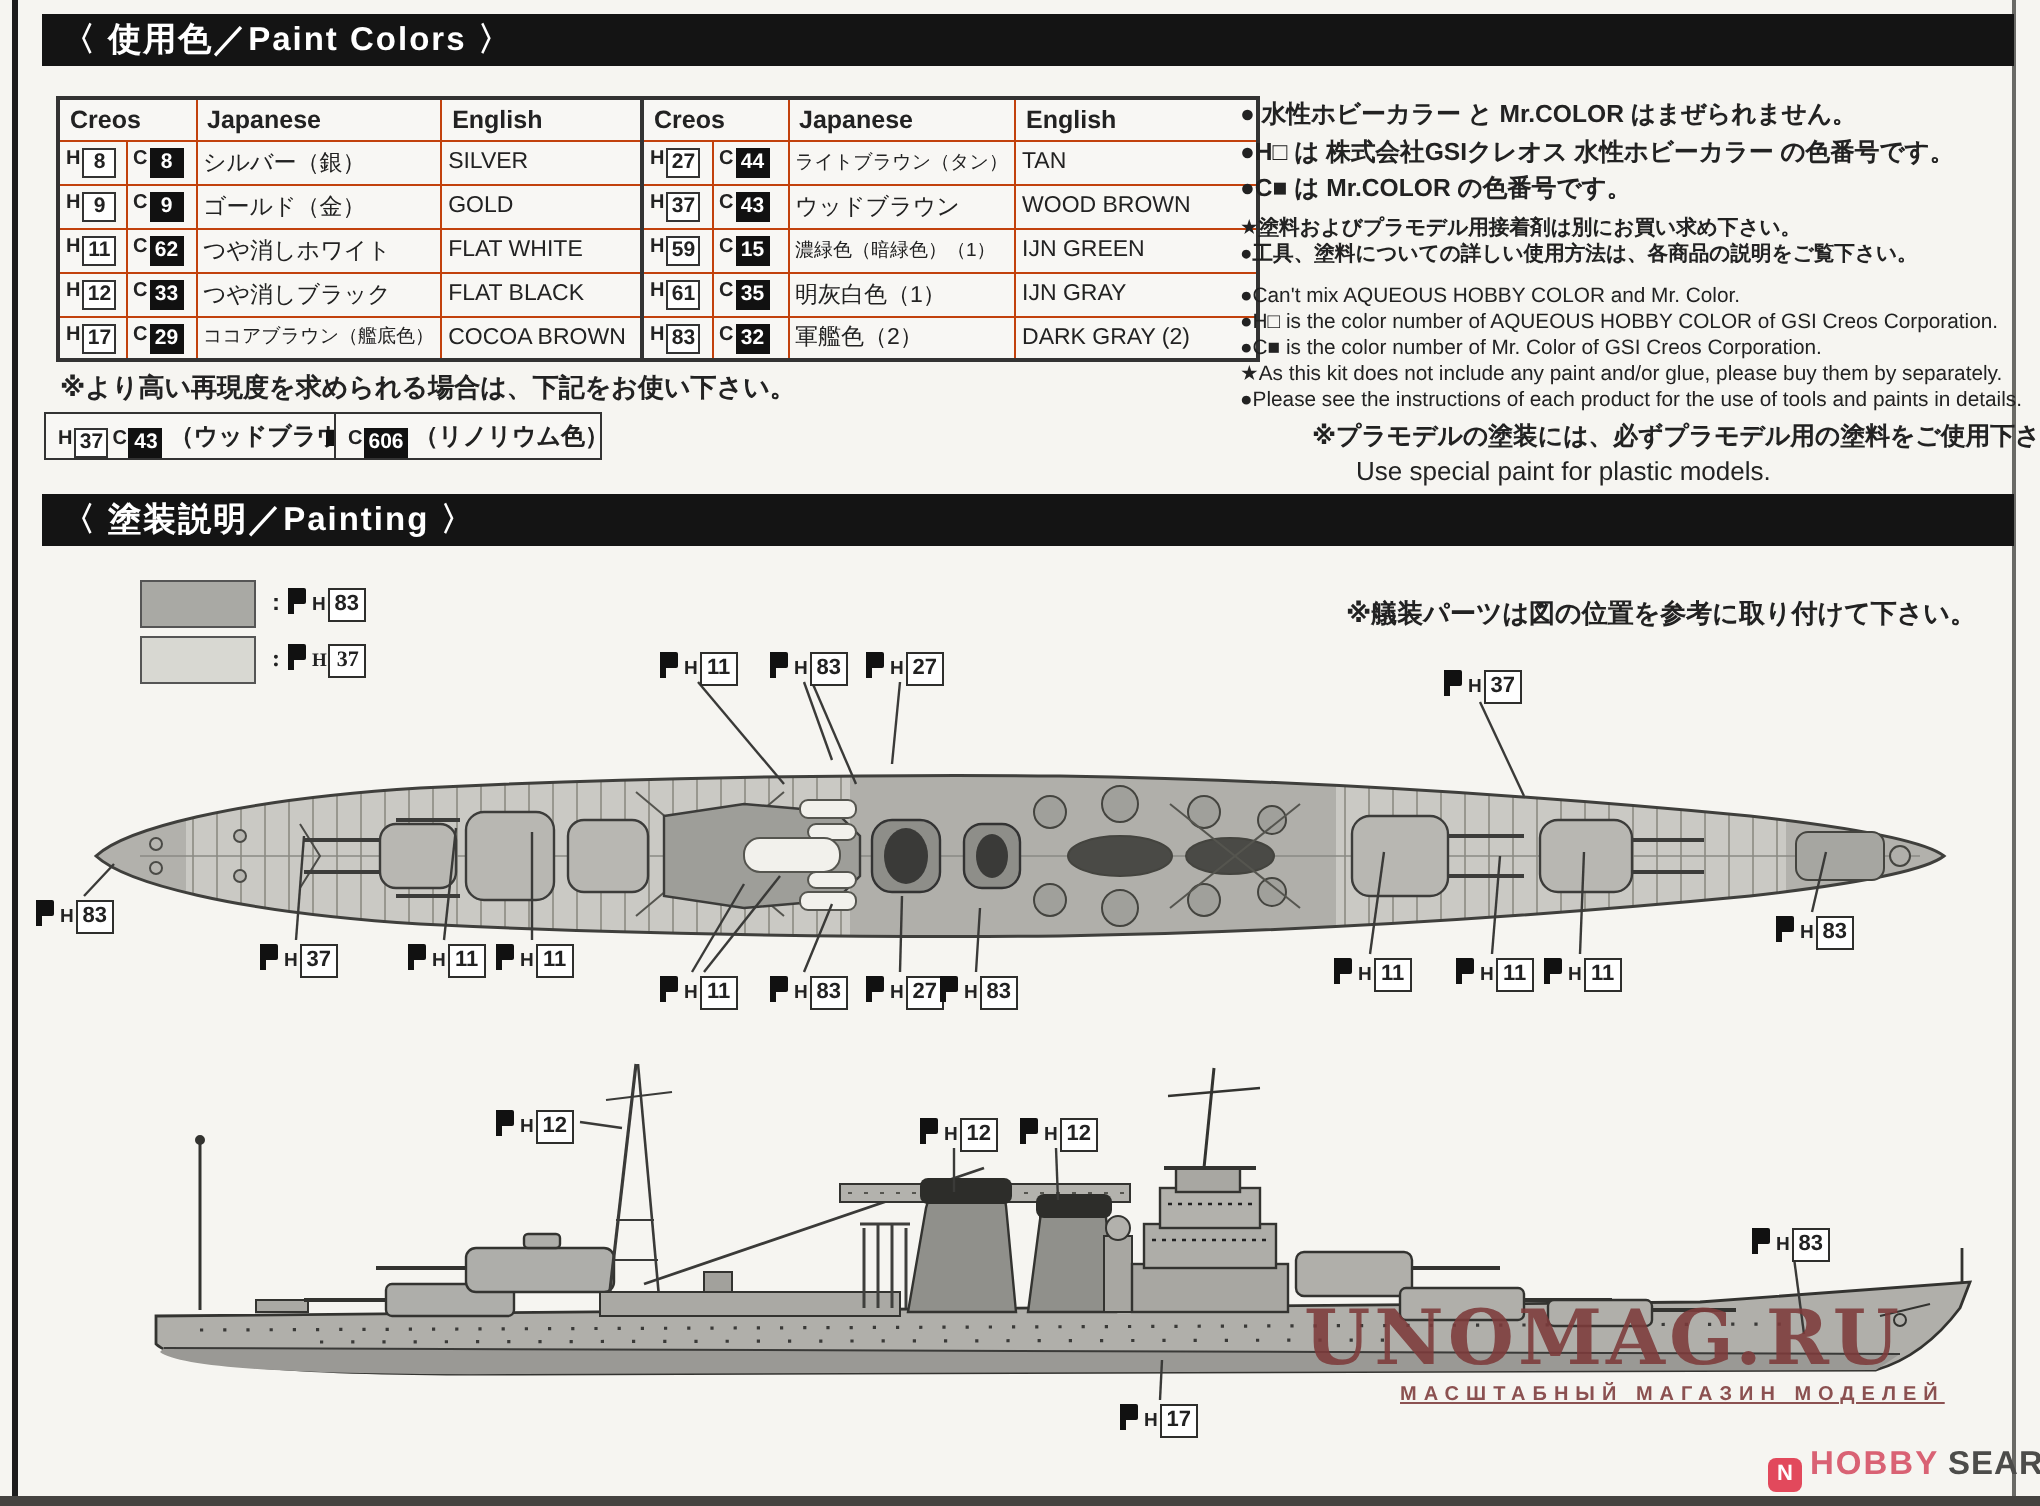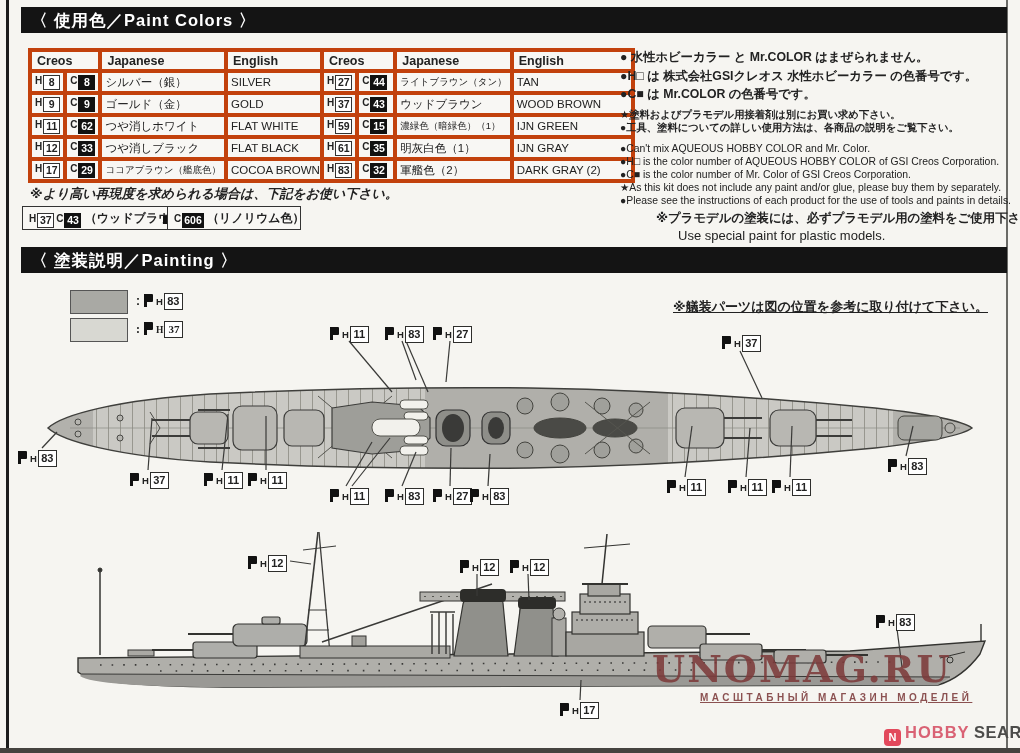--- a/index.html
+++ b/index.html
@@ -8,21 +8,21 @@
   .abs{position:absolute;}
   
   .edge-left{left:6px;top:0;width:3px;height:753px;background:#1c1c1c;}
   .edge-right{left:1006px;top:0;width:2px;height:749px;background:#6a6a66;}
   .edge-bottom{left:0;top:748px;width:1020px;height:5px;background:#454340;}
   
   .bar{left:21px;width:986px;height:26px;background:#141414;color:#fff;
        font-size:16.5px;font-weight:bold;line-height:26px;padding-left:10px;box-sizing:border-box;letter-spacing:1px;}
   
   table.paints{position:absolute;border-collapse:collapse;background:#f8f7f4;}
-  table.paints th,table.paints td{border:4px solid #c2410c;padding:0 3px;height:22px;box-sizing:border-box;
+  table.paints th,table.paints td{border:1px solid #c2410c;padding:0 3px;height:22px;box-sizing:border-box;
        font-size:11.5px;white-space:nowrap;overflow:hidden;}
   table.paints th{height:21px;font-size:12.5px;font-weight:bold;text-align:left;padding-left:5px;}
   table.paints{border:2px solid #333;}
   td.jp{font-size:11px;}
   td.jp.sm{font-size:9.5px;}
   td.en{font-size:11px;}
   
   .chipL{font-size:10px;font-weight:bold;margin-right:1px;}
   .boxW{display:inline-block;min-width:13px;height:13px;line-height:13px;border:1.2px solid #333;background:#fff;
         font-size:10.5px;font-weight:bold;text-align:center;padding:0 1px;vertical-align:-2px;}
@@ -46,21 +46,21 @@
   .pmark::after{content:"";position:absolute;left:0;top:0;width:9px;height:8px;background:#111;border-radius:1px;}
   .ph{font-size:9.5px;font-weight:bold;margin-right:1px;}
   .pnum{display:inline-block;min-width:14px;height:15px;line-height:15px;border:1.3px solid #2e2e2c;background:#fff;
         font-weight:bold;font-size:11px;text-align:center;padding:0 1.5px;}
   .callout{position:absolute;white-space:nowrap;}
   
   .swatch{display:inline-block;width:56px;height:22px;border:1.2px solid #555;vertical-align:middle;margin-right:8px;}
   .legend-row{position:absolute;left:30px;font-size:12px;font-weight:bold;margin-left:40px;}
   .lcolon{font-weight:bold;margin-right:4px;}
   
-  .rig-note{font-size:13px;font-weight:bold;text-decoration:underline;}
+  .rig-note{font-size:13px;font-weight:bold;}
   .pm-box{border:1.4px solid #333;height:26px;line-height:24px;padding:0 8px;font-size:12.3px;font-weight:bold;
         box-sizing:border-box;white-space:nowrap;background:#f8f7f4;}
   .plastic-jp{font-size:12.4px;font-weight:bold;white-space:nowrap;}
   .plastic-en{font-size:13px;white-space:nowrap;}
   
   .wm-title{font-family:'DejaVu Serif','Liberation Serif',serif;font-weight:bold;font-size:38px;letter-spacing:2px;
         color:#7d3b3b;opacity:.88;}
   .wm-sub{font-size:10px;font-weight:bold;letter-spacing:3.5px;color:#7d3b3b;opacity:.88;text-decoration:underline;}
   .hs-icon{display:inline-block;width:17px;height:17px;border-radius:4px;background:#e2495c;color:#fff;
         font-size:11px;font-weight:bold;text-align:center;line-height:17px;vertical-align:-3px;margin-right:4px;}
@@ -169,21 +169,21 @@
     <div class="nen" style="margin-top:7px;">●Can't mix AQUEOUS HOBBY COLOR and Mr. Color.</div>
     <div class="nen">●H□ is the color number of AQUEOUS HOBBY COLOR of GSI Creos Corporation.</div>
     <div class="nen">●C■ is the color number of Mr. Color of GSI Creos Corporation.</div>
     <div class="nen">★As this kit does not include any paint and/or glue, please buy them by separately.</div>
     <div class="nen">●Please see the instructions of each product for the use of tools and paints in details.</div>
   </div>
 
   <div class="abs plastic-jp" style="left:656px;top:210px;">※プラモデルの塗装には、必ずプラモデル用の塗料をご使用下さい。</div>
   <div class="abs plastic-en" style="left:678px;top:228px;">Use special paint for plastic models.</div>
 
-  <div class="abs fid-intro" style="left:30px;top:185px;font-style:italic;">※より高い再現度を求められる場合は、下記をお使い下さい。</div>
+  <div class="abs fid-intro" style="left:30px;top:185px;">※より高い再現度を求められる場合は、下記をお使い下さい。</div>
   <div class="abs fbox" style="left:22px;top:206px;">
     <span class="chipL">H</span><span class="boxW">37</span><span class="chipL" style="margin-left:2px;">C</span><span class="boxB">43</span>
     <span>（ウッドブラウン）</span>
   </div>
   <div class="abs" style="left:163px;top:210px;">
     <span class="arrow-bar"></span><span class="arrow-head"></span>
   </div>
   <div class="abs fbox" style="left:167px;top:206px;width:134px;">
     <span class="chipL">C</span><span class="boxB">606</span>
     <span>（リノリウム色）</span>

